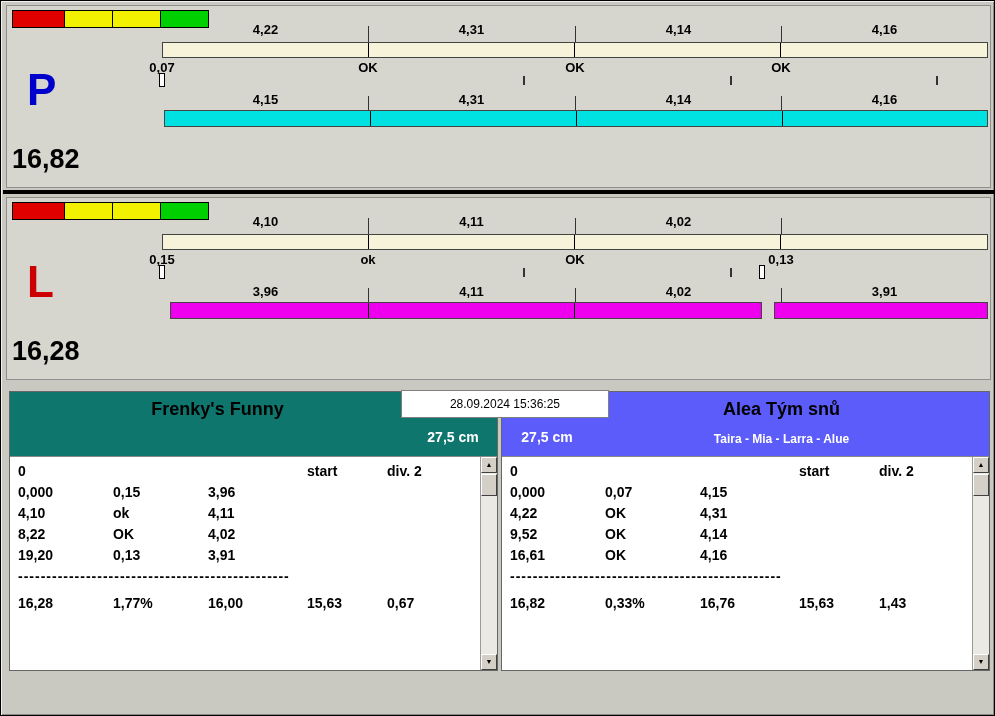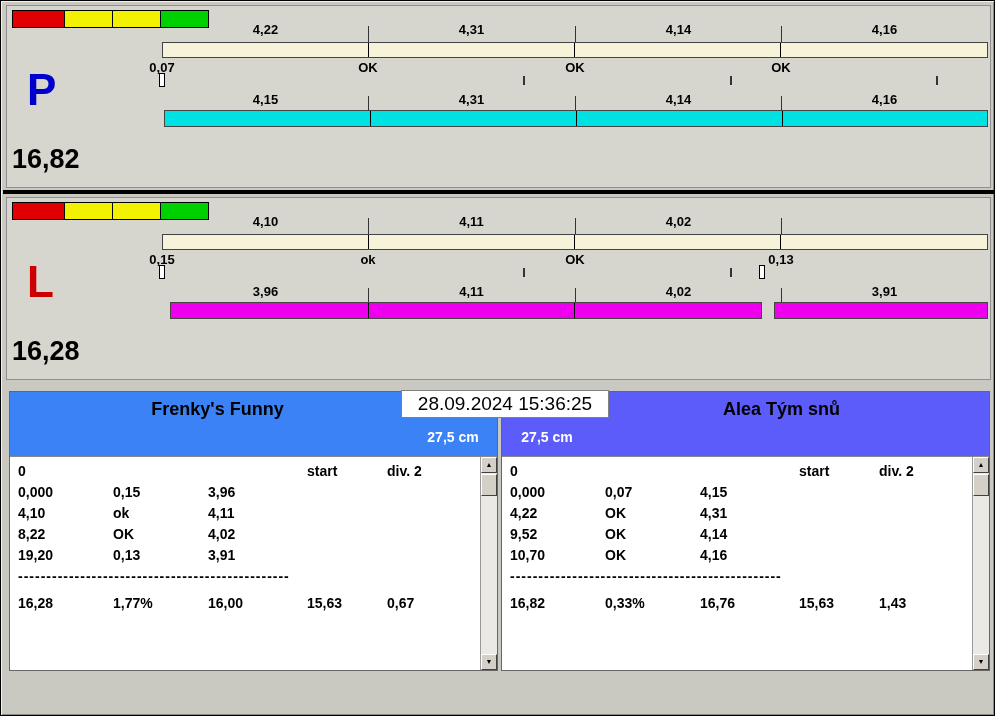--- a/index.html
+++ b/index.html
@@ -51,21 +51,21 @@
   .stick.st1{left:516px;} .stick.st2{left:723px;} .stick.st3{left:929px;}
   .mrect { position:absolute; top:67px; width:6px; height:14px; background:#fff; border:1px solid #000; }
   .mrect.mr0{left:152px;} .mrect.mr3{left:752px;}
 
   
   .board { position:absolute; left:0; top:388px; width:995px; height:328px; }
   .team-panel { position:absolute; top:2px; width:489px; height:280px; border:1px solid #666; background:#fff; }
   .team-panel.tleft { left:8px; }
   .team-panel.tright { left:500px; }
   .team-header { position:absolute; left:0; top:0; width:100%; height:64px; }
-  .tleft .team-header { background:#3b82f6; }
+  .tleft .team-header { background:#0f766e; }
   .tright .team-header { background:#5c5cfa; }
   .team-name { position:absolute; top:7px; font-size:18px; font-weight:bold; color:#000; text-align:center; }
   .tleft .team-name { left:0; width:415px; }
   .tright .team-name { left:72px; width:415px; }
   .team-dogs { position:absolute; top:40px; font-size:12px; font-weight:bold; color:#fff; text-align:center; }
   .tleft .team-dogs { left:0; width:415px; }
   .tright .team-dogs { left:72px; width:415px; }
 
   .team-content { position:absolute; left:0; top:64px; width:100%; height:214px;
                   background:#fff; border-top:1px solid #888; font-size:14px; font-weight:bold; color:#000; }
@@ -79,21 +79,21 @@
              background:#ebe9e4; border-left:1px solid #999; }
   .sbtn { position:absolute; left:0; width:16px; height:16px; background:#d4d0c8;
           border:1px solid; border-color:#fff #404040 #404040 #fff;
           font-size:7px; line-height:14px; text-align:center; color:#000; cursor:pointer; }
   .sbtn.up { top:0; }
   .sbtn.down { bottom:0; }
   .sthumb { position:absolute; left:0; top:17px; width:16px; height:22px; background:#d4d0c8;
             border:1px solid; border-color:#fff #404040 #404040 #fff; }
 
   .timestamp { position:absolute; left:400px; top:1px; width:208px; height:28px;
-               background:#fff; border:1px solid #808080; font-size:19px; line-height:26px;
+               background:#fff; border:1px solid #808080; font-size:12px; line-height:26px;
                text-align:center; color:#000; }
   .hlabel { position:absolute; top:40px; width:80px; font-size:14px; font-weight:bold;
             color:#fff; text-align:center; }
   .hl-left { left:412px; }
   .hl-right { left:506px; }
 </style>
 </head>
 <body>
 
 <div class="window">
@@ -253,20 +253,21 @@
           <div class="sbtn up"><span>▲</span></div>
           <div class="sthumb"></div>
           <div class="sbtn down"><span>▼</span></div>
         </div>
       </div>
     </div>
 
     <div class="team-panel tright">
       <div class="team-header">
         <div class="team-name">Alea Tým snů</div>
+        <div class="team-dogs">Taira - Mia - Larra - Alue</div>
       </div>
       <div class="team-content">
         <div class="trow r0">
           <span class="c c1">0</span>
           <span class="c c4">start</span>
           <span class="c c5">div. 2</span>
         </div>
         <div class="trow r1">
           <span class="c c1">0,000</span>
           <span class="c c2">0,07</span>
@@ -276,21 +277,21 @@
           <span class="c c1">4,22</span>
           <span class="c c2">OK</span>
           <span class="c c3">4,31</span>
         </div>
         <div class="trow r3">
           <span class="c c1">9,52</span>
           <span class="c c2">OK</span>
           <span class="c c3">4,14</span>
         </div>
         <div class="trow r4">
-          <span class="c c1">10,70</span>
+          <span class="c c1">16,61</span>
           <span class="c c2">OK</span>
           <span class="c c3">4,16</span>
         </div>
         <div class="trow rd">
           <span class="dash-text">------------------------------------------------</span>
         </div>
         <div class="trow rt">
           <span class="c c1">16,82</span>
           <span class="c c2">0,33%</span>
           <span class="c c3">16,76</span>

